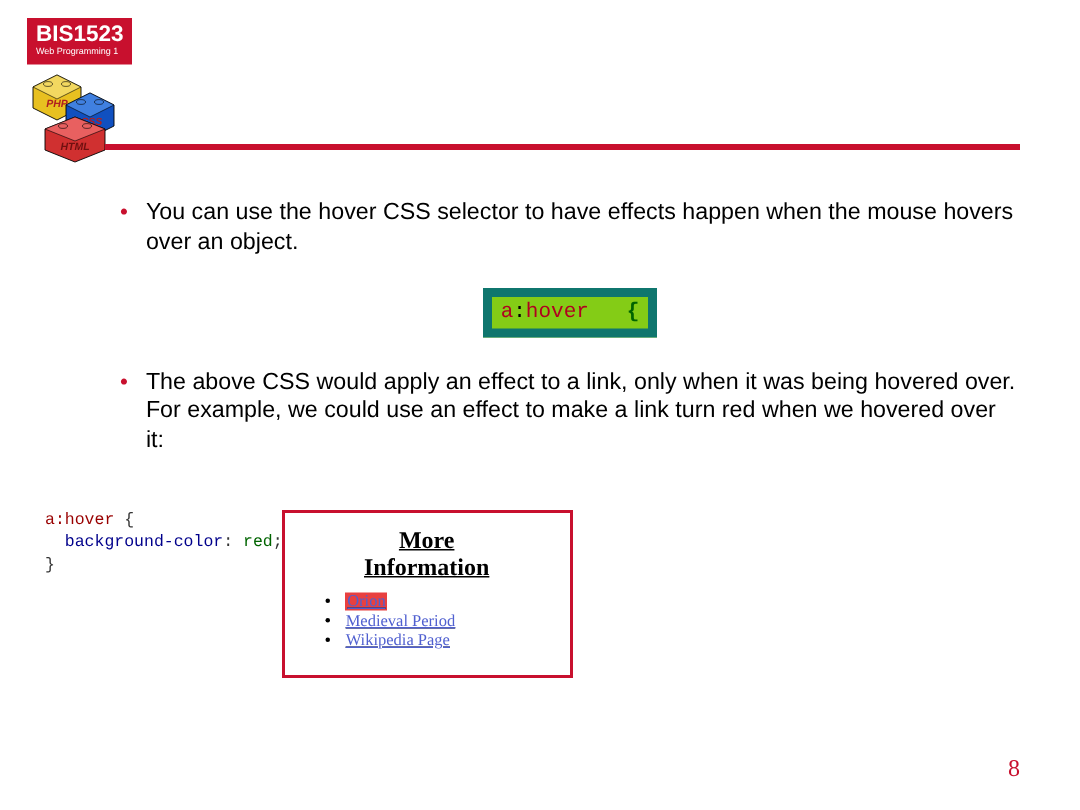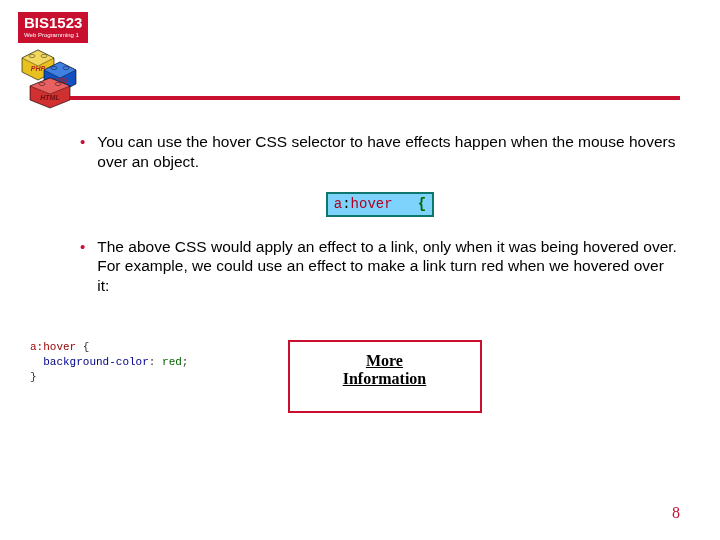--- a/index.html
+++ b/index.html
@@ -82,37 +82,36 @@
   .bullet .text {
     flex: 1;
   }
   .code-inline {
     text-align: center;
     margin-top: -6px;
     margin-bottom: 20px;
   }
   .code-inline-box {
     display: inline-block;
-    border: 2px solid #0f766e;
-    background: #7dd3fc;
+    border: 6px solid #0f766e;
+    background: #84cc16;
     padding: 2px 6px 3px 6px;
     font-family: Consolas, "Courier New", monospace;
     font-size: 14px;
   }
   .code-inline-box .sel { color: #b00020; }
   .code-inline-box .pseudo { color: #b00020; }
   .code-inline-box .brace { color: #006400; font-weight: bold; }
   .lower-row {
     position: absolute;
     top: 340px;
     left: 30px;
     right: 30px;
     display: flex;
     align-items: flex-start;
-    gap: 100px;
   }
   .code-block {
     font-family: Consolas, "Courier New", monospace;
     font-size: 11px;
     line-height: 1.35;
     white-space: pre;
     color: #333;
     flex: 0 0 auto;
   }
   .code-block .sel { color: #900; }
@@ -216,16 +215,21 @@
 <div class="lower-row">
   <div class="code-block"><span class="sel">a:hover</span><span> {</span>
 <span class="prop">  background-color</span><span>: </span><span class="val">red</span><span>;</span>
 <span>}</span></div>
 
   <div class="preview-box">
     <div class="ptitle">
       <span>More</span><br>
       <span>Information</span>
     </div>
+    <ul>
+      <li class="hovered"><a href="#">Orion</a></li>
+      <li><a href="#">Medieval Period</a></li>
+      <li><a href="#">Wikipedia Page</a></li>
+    </ul>
   </div>
 </div>
 
 <div class="page-number">8</div>
 
 </body></html>

